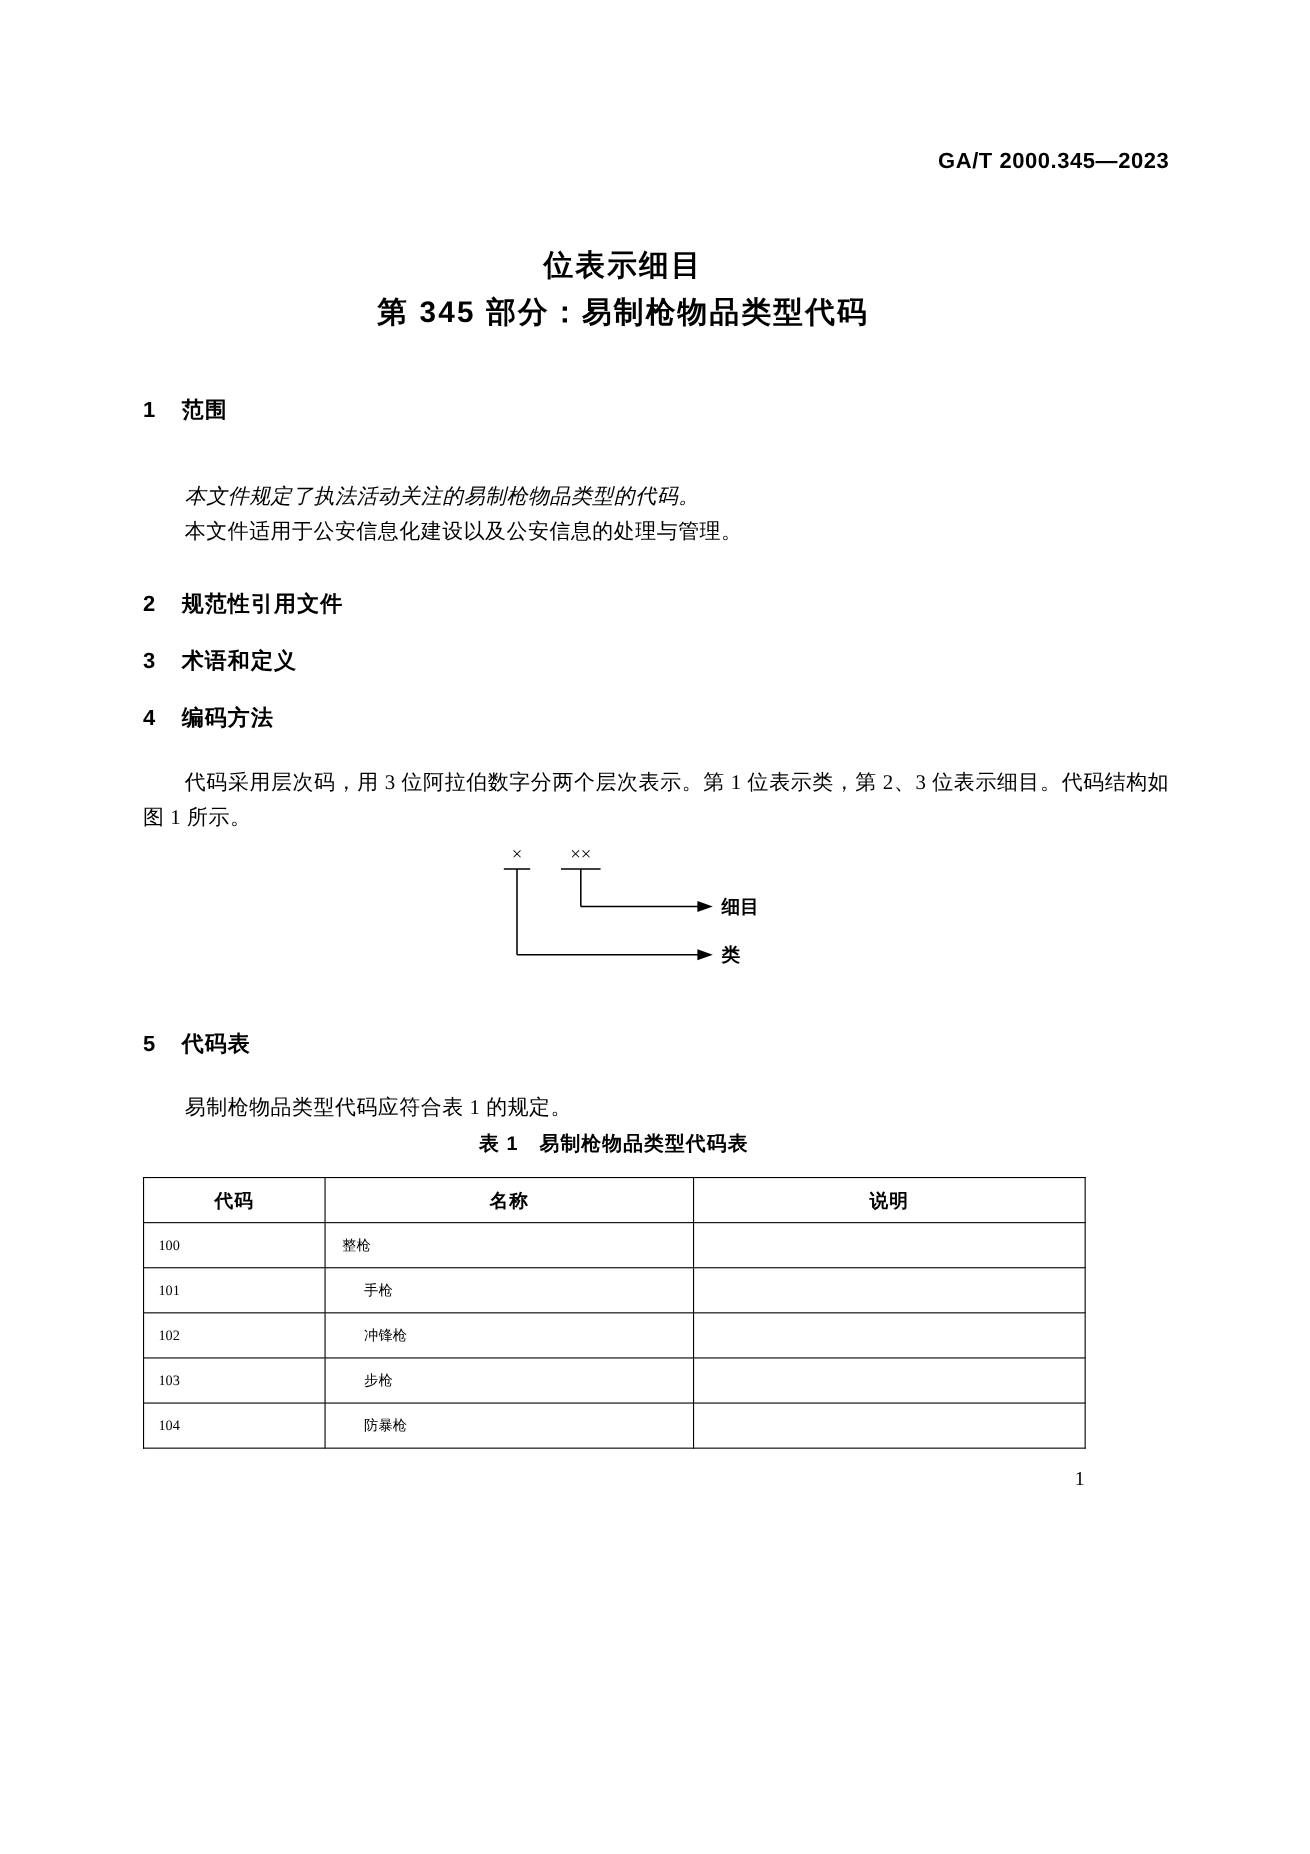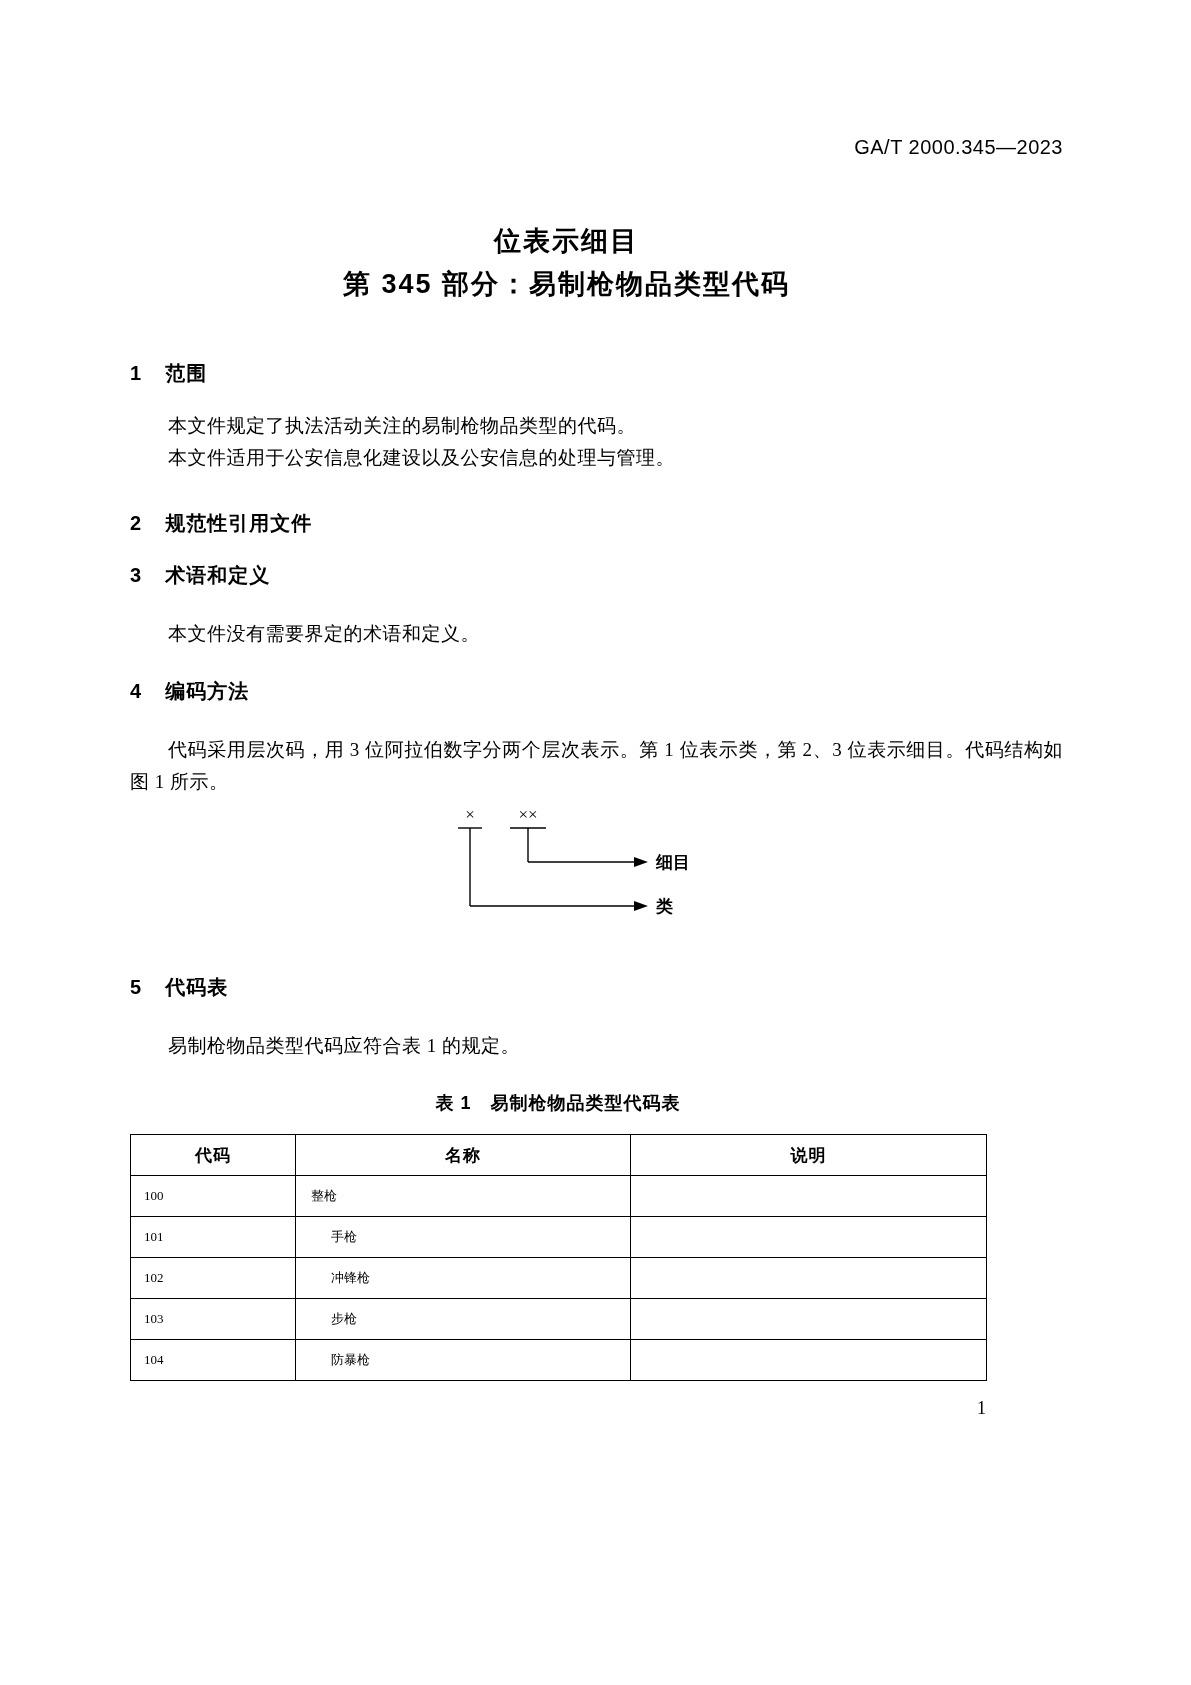--- a/index.html
+++ b/index.html
@@ -4,48 +4,48 @@
 <style>
   html, body { margin:0; padding:0; background:#ffffff; }
   .page {
     width:1191px; height:1685px; margin:0 auto; background:#ffffff; color:#000;
     font-family:"Liberation Serif","DejaVu Serif",serif;
     position:relative; overflow:hidden;
   }
   .content { padding:136px 128px 0 130px; }
 
   .doc-code {
-    font-family:"Liberation Sans",sans-serif; font-weight:normal;
+    font-family:"Liberation Sans",sans-serif; font-weight:bold;
     font-size:20px; line-height:22px; height:22px; text-align:right; letter-spacing:.5px;
   }
 
   .title-block {
     margin-top:62px; text-align:center; padding-right:60px;
     font-family:"Liberation Sans",sans-serif; font-weight:bold;
     font-size:27px; line-height:43px; letter-spacing:2px;
   }
 
   .sec {
     font-family:"Liberation Sans",sans-serif; font-weight:bold;
     font-size:20px; line-height:22px; height:22px; letter-spacing:1px;
   }
   .sec .num { display:inline-block; margin-right:24px; letter-spacing:0; }
 
   .para { font-size:19px; line-height:32px; text-indent:2em; text-align:justify; letter-spacing:.5px; }
 
   .m-sec1   { margin-top:56px; }
-  .m-p1     { margin-top:26px; }
+  .m-p1     { margin-top:52px;font-style:italic; }
   .m-sec2   { margin-top:38px; }
   .m-p      { margin-top:32px; }
   .m-sec3   { margin-top:30px; }
   .m-sec4   { margin-top:30px; }
   .m-fig    { margin-top:8px;  }
   .m-figcap { margin-top:18px; }
   .m-sec5   { margin-top:50px; }
-  .m-tabcap { margin-top:30px; }
+  .m-tabcap { margin-top:4px; }
   .m-table  { margin-top:20px; }
   .m-footer { margin-top:16px; }
 
   .fig-area { width:856px; }
   .fig-svg  { display:block; margin-left:318px; }
   .fig-line  { stroke:#000; stroke-width:1.4; }
   .fig-arrow { fill:#000; stroke:none; }
   .fig-x     { font-size:17px; font-family:"Liberation Serif",serif; fill:#000; }
   .fig-label { font-size:17px; font-family:"Liberation Sans",sans-serif; font-weight:bold; fill:#000; }
 
@@ -90,21 +90,20 @@
     <div class="para m-p1">本文件规定了执法活动关注的易制枪物品类型的代码。</div>
     <div class="para">本文件适用于公安信息化建设以及公安信息的处理与管理。</div>
 
     <div class="sec m-sec2">
       <span class="num">2</span><span>规范性引用文件</span>
     </div>
 
     <div class="sec m-sec3">
       <span class="num">3</span><span>术语和定义</span>
     </div>
-    <div class="para m-p">本文件没有需要界定的术语和定义。</div>
 
     <div class="sec m-sec4">
       <span class="num">4</span><span>编码方法</span>
     </div>
     <div class="para m-p">代码采用层次码，用 3 位阿拉伯数字分两个层次表示。第 1 位表示类，第 2、3 位表示细目。代码结构如图 1 所示。</div>
 
     <div class="fig-area m-fig">
       <svg class="fig-svg" width="330" height="120" viewBox="0 0 330 120">
         <text class="fig-x" x="22" y="14" text-anchor="middle">×</text>
         <text class="fig-x" x="80" y="14" text-anchor="middle">××</text>

